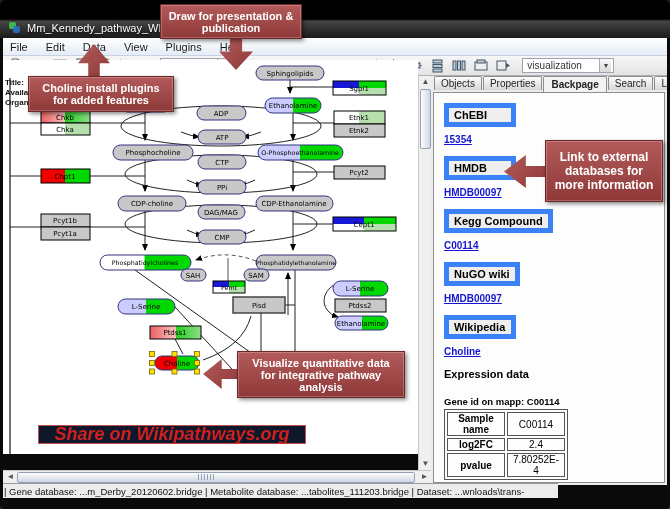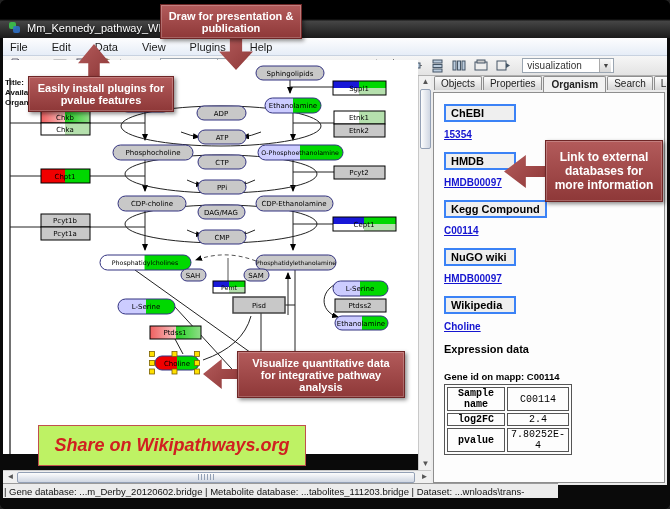--- a/index.html
+++ b/index.html
@@ -8,21 +8,21 @@
 
   
   .titlebar { position:absolute; left:0; top:0; width:670px; height:38px;
     background:linear-gradient(#000 0%,#000 50%,#454545 56%,#262626 88%,#1b1b1b 100%); }
   .titlebar .title-row { position:absolute; left:8px; top:21px; display:flex; align-items:center; gap:6px; }
   .title-text { color:#fff; font-size:11px; text-shadow:0 1px 2px #000; }
 
   
   .menubar { position:absolute; left:3px; top:38px; width:664px; height:18px;
     background:linear-gradient(#fdfdfe,#e6edf7); border-bottom:1px solid #c8d2e0;
-    display:flex; align-items:center; gap:24px; padding-left:7px; font-size:11px; color:#1a1a1a; }
+    display:flex; align-items:center; gap:18px; padding-left:7px; font-size:11px; color:#1a1a1a; }
 
   
   .toolbar { position:absolute; left:3px; top:56px; width:664px; height:20px;
     background:linear-gradient(#f6f6f6,#e3e3e3); border-bottom:1px solid #b0b0b0;
     display:flex; align-items:center; gap:4px; padding-left:4px; font-size:10px; color:#333; }
   .tbtn { width:18px; height:16px; display:flex; align-items:center; justify-content:center;gap:40px; }
   .tsep { width:1px; height:14px; background:#bbb; margin:0 3px; }
   .combo { background:#fff; border:1px solid #9aa5b1; height:15px; display:flex; align-items:center;
     font-size:10px; padding:0 2px 0 4px; gap:4px; }
   .combo .arrow { font-size:7px; color:#444; background:linear-gradient(#f8f8f8,#d8d8d8); border-left:1px solid #aaa; height:100%; display:flex; align-items:center; padding:0 2px; }
@@ -41,47 +41,47 @@
   .info-labels { position:absolute; left:5px; top:78px; font-size:8px; font-weight:bold; color:#111; line-height:10px; width:40px; }
 
   
   .rpanel { position:absolute; left:431px; top:76px; width:236px; height:409px; background:#ececec; }
   .tabs { display:flex; align-items:flex-start; height:16px; padding-left:3px; gap:1px; }
   .tab { border:1px solid #8e8e8e; border-bottom:none; background:linear-gradient(#fdfdfd,#d6d6d6);
     font-size:10px; padding:1px 6px; color:#222; border-radius:2px 2px 0 0; }
   .tab.active { background:#f2f2f2; font-weight:bold; padding:2px 7px; }
   .rcontent { position:absolute; left:2px; top:16px; width:232px; height:391px; background:#fdfdfd;
     border:1px solid #8e8e8e; padding:10px 0 0 10px; overflow:hidden; }
-  .bp-header { display:inline-block; min-width:72px; border:2px solid #3b82f6; background:#efefef;
+  .bp-header { display:inline-block; min-width:72px; border:5px solid #3b82f6; background:#efefef;
     font-weight:bold; font-size:11px; padding:1px 5px; margin-bottom:7px; }
   .bp-link { display:block; color:#1515d0; font-weight:bold; font-size:10px; margin-bottom:11px; }
   .bp-text { display:block; color:#111; font-weight:bold; font-size:10px; margin-bottom:11px; }
   .expr-title { font-weight:bold; font-size:11px; margin:4px 0 16px 0; }
   .gene-id { font-weight:bold; font-size:9.5px; margin-bottom:2px; }
   table.expr { border-collapse:separate; border-spacing:2px; border:1px solid #555; }
-  table.expr td { border:1px solid #555; font-size:10px; text-align:center; width:58px; height:13px; padding:0 3px;font-family:Liberation Mono, monospace; }
+  table.expr td { border:1px solid #555; font-size:10px; text-align:center; width:58px; height:13px; padding:0 3px; }
   table.expr td:first-child { font-weight:bold; }
 
   
   .statusbar { position:absolute; left:0; top:483px; width:558px; height:15px; background:#ececec;
     border-top:1px solid #9a9a9a; font-size:9.5px; color:#111; line-height:15px; padding-left:4px; }
   .frame-bottom { position:absolute; left:0; top:498px; width:670px; height:11px; background:#0a0a0a; }
   .frame-left { position:absolute; left:0; top:38px; width:3px; height:460px; background:#0a0a0a; }
   .frame-right { position:absolute; left:667px; top:38px; width:3px; height:460px; background:#0a0a0a; }
 
   
   .co { position:absolute; z-index:40; background:linear-gradient(#b35b5b,#8e3838);
     border:1px solid #6e2626; box-shadow:2px 2px 4px rgba(0,0,0,.45), inset 0 0 0 1px rgba(255,255,255,.22);
     color:#fff; font-weight:bold; font-size:11px; text-align:center; display:flex; align-items:center; justify-content:center; padding:3px 6px; }
   .co-arrow { position:absolute; z-index:39; background:linear-gradient(135deg,#b35b5b,#8e3838); }
   .arr-down { clip-path:polygon(32% 0,68% 0,68% 42%,100% 42%,50% 100%,0 42%,32% 42%); }
   .arr-up   { clip-path:polygon(50% 0,100% 58%,68% 58%,68% 100%,32% 100%,32% 58%,0 58%); }
   .arr-left { clip-path:polygon(0 50%,52% 0,52% 33%,100% 33%,100% 67%,52% 67%,52% 100%); }
-  .share-box { position:absolute; left:38px; top:425px; width:268px; height:41px; z-index:30;
-    background:#bef264; border:1px solid #c0504d; display:flex; align-items:center; justify-content:center; }
+  .share-box { position:absolute; left:38px; top:425px; width:268px; height:19px; z-index:30;
+    background:#0f172a; border:1px solid #c0504d; display:flex; align-items:center; justify-content:center; }
   .share-text { color:#d02020; font-weight:bold; font-style:italic; font-size:18px; }
 </style>
 </head>
 <body>
 
 <div class="window">
 
   <div class="titlebar">
     <div class="title-row">
       <svg width="13" height="13">
@@ -478,21 +478,21 @@
     <span class="sarrow" style="left:1px; top:0;">◄</span>
     <span class="thumb"></span>
     <span class="grip"></span>
     <span class="sarrow" style="left:415px; top:0;">►</span>
   </div>
 
   <div class="rpanel">
     <div class="tabs">
       <span class="tab">Objects</span>
       <span class="tab">Properties</span>
-      <span class="tab active">Organism</span>
+      <span class="tab active">Backpage</span>
       <span class="tab">Search</span>
       <span class="tab">Legend</span>
     </div>
     <div class="rcontent">
       <div>
         <span class="bp-header">ChEBI</span>
         <a class="bp-link" href="#">15354</a>
       </div>
       <div>
         <span class="bp-header">HMDB</span>
@@ -538,21 +538,21 @@
   <div class="frame-bottom"></div>
   <div class="frame-left"></div>
   <div class="frame-right"></div>
 
   <div class="co" style="left:160px; top:4px; width:142px; height:35px;">
     <span>Draw for presentation &amp; publication</span>
   </div>
   <div class="co-arrow arr-down" style="left:219px; top:38px; width:34px; height:32px;"></div>
 
   <div class="co" style="left:28px; top:76px; width:146px; height:36px;">
-    <span>Easily install plugins for pvalue features</span>
+    <span>Choline install plugins for added features</span>
   </div>
   <div class="co-arrow arr-up" style="left:78px; top:44px; width:32px; height:33px;"></div>
 
   <div class="co" style="left:545px; top:140px; width:118px; height:62px; font-size:12px;">
     <span>Link to external databases for more information</span>
   </div>
   <div class="co-arrow arr-left" style="left:504px; top:155px; width:42px; height:33px;"></div>
 
   <div class="co" style="left:237px; top:351px; width:168px; height:47px;align-items:center;">
     <span>Visualize quantitative data for integrative pathway analysis</span>

